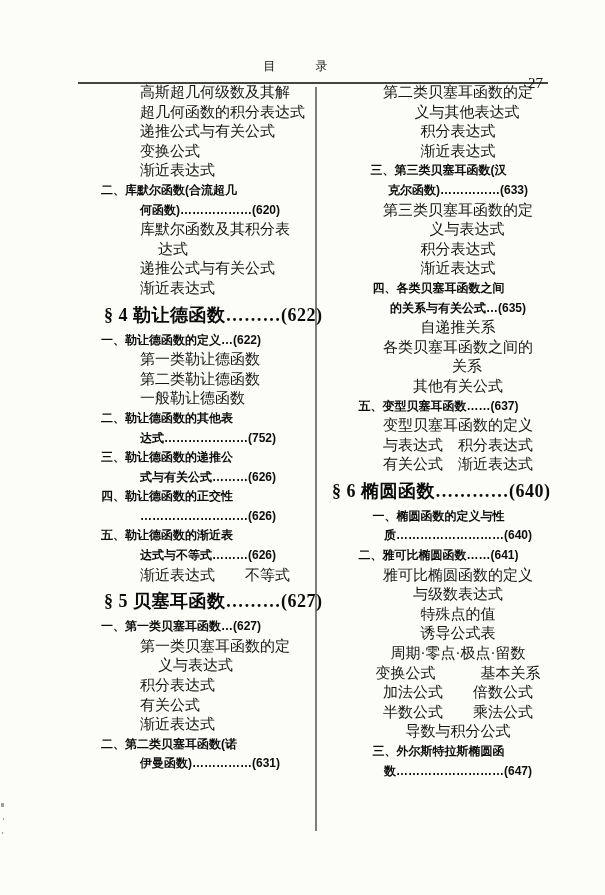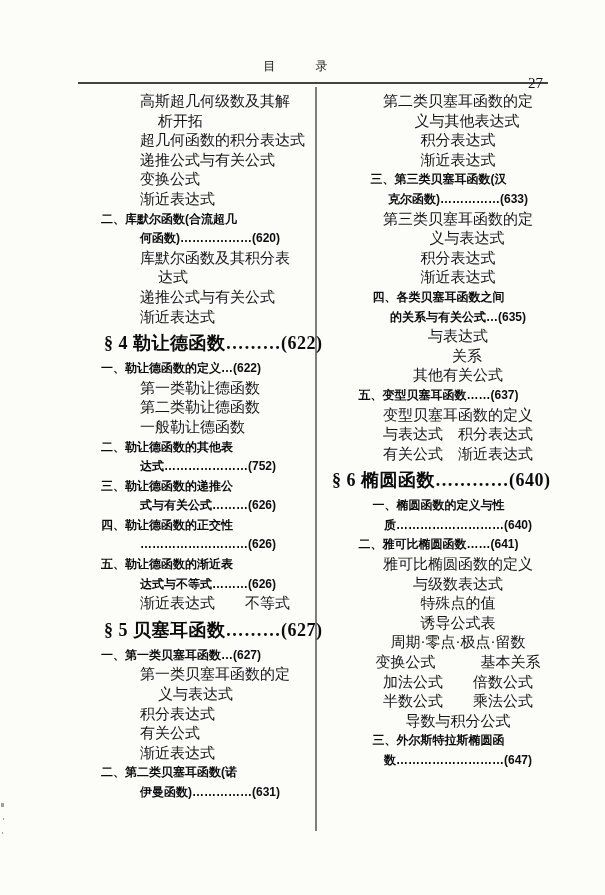--- a/index.html
+++ b/index.html
@@ -38,21 +38,21 @@
   .column-divider {
     position: absolute;
     top: 87px; left: 315px;
     width: 2px; height: 744px;
     background: #3a3a3a;
     opacity: 0.65;
   }
   
   .col {
     position: absolute;
-    top: 92px;
+    top: 83px;
   }
   .col-left  { left: 96px;  width: 222px; }
   .col-right { left: 324px; width: 224px; text-align: center; }
 
   .line { white-space: nowrap; }
   .sub {
     padding-left: 44px;
     font-size: 15px;
     line-height: 19.6px;
   }
@@ -91,21 +91,20 @@
 </head>
 <body>
 
 <div class="page">
   <div class="header-title">目　录</div>
   <div class="page-number">27</div>
   <div class="header-rule"></div>
   <div class="column-divider"></div>
   <div class="col col-left" id="col-left">
       <div class="line sub">高斯超几何级数及其解</div>
-      <div class="line sub2">析开拓</div>
       <div class="line sub">超几何函数的积分表达式</div>
       <div class="line sub">递推公式与有关公式</div>
       <div class="line sub">变换公式</div>
       <div class="line sub">渐近表达式</div>
       <div class="line h2">二、库默尔函数(合流超几</div>
       <div class="line h2cont">何函数)………………(620)</div>
       <div class="line sub">库默尔函数及其积分表</div>
       <div class="line sub2">达式</div>
       <div class="line sub">递推公式与有关公式</div>
       <div class="line sub">渐近表达式</div>
@@ -139,21 +138,22 @@
       <div class="line sub">积分表达式</div>
       <div class="line sub">渐近表达式</div>
       <div class="line h2">三、第三类贝塞耳函数(汉</div>
       <div class="line h2cont">克尔函数)……………(633)</div>
       <div class="line sub">第三类贝塞耳函数的定</div>
       <div class="line sub2">义与表达式</div>
       <div class="line sub">积分表达式</div>
       <div class="line sub">渐近表达式</div>
       <div class="line h2">四、各类贝塞耳函数之间</div>
       <div class="line h2cont">的关系与有关公式…(635)</div>
-      <div class="line sub">与表达式</div>
+      <div class="line sub">自递推关系</div>
+      <div class="line sub">各类贝塞耳函数之间的</div>
       <div class="line sub2">关系</div>
       <div class="line sub">其他有关公式</div>
       <div class="line h2">五、变型贝塞耳函数……(637)</div>
       <div class="line sub">变型贝塞耳函数的定义</div>
       <div class="line sub">与表达式　积分表达式</div>
       <div class="line sub">有关公式　渐近表达式</div>
       <div class="line h1">§ 6  椭圆函数…………(640)</div>
       <div class="line h2">一、椭圆函数的定义与性</div>
       <div class="line h2cont">质………………………(640)</div>
       <div class="line h2">二、雅可比椭圆函数……(641)</div>

